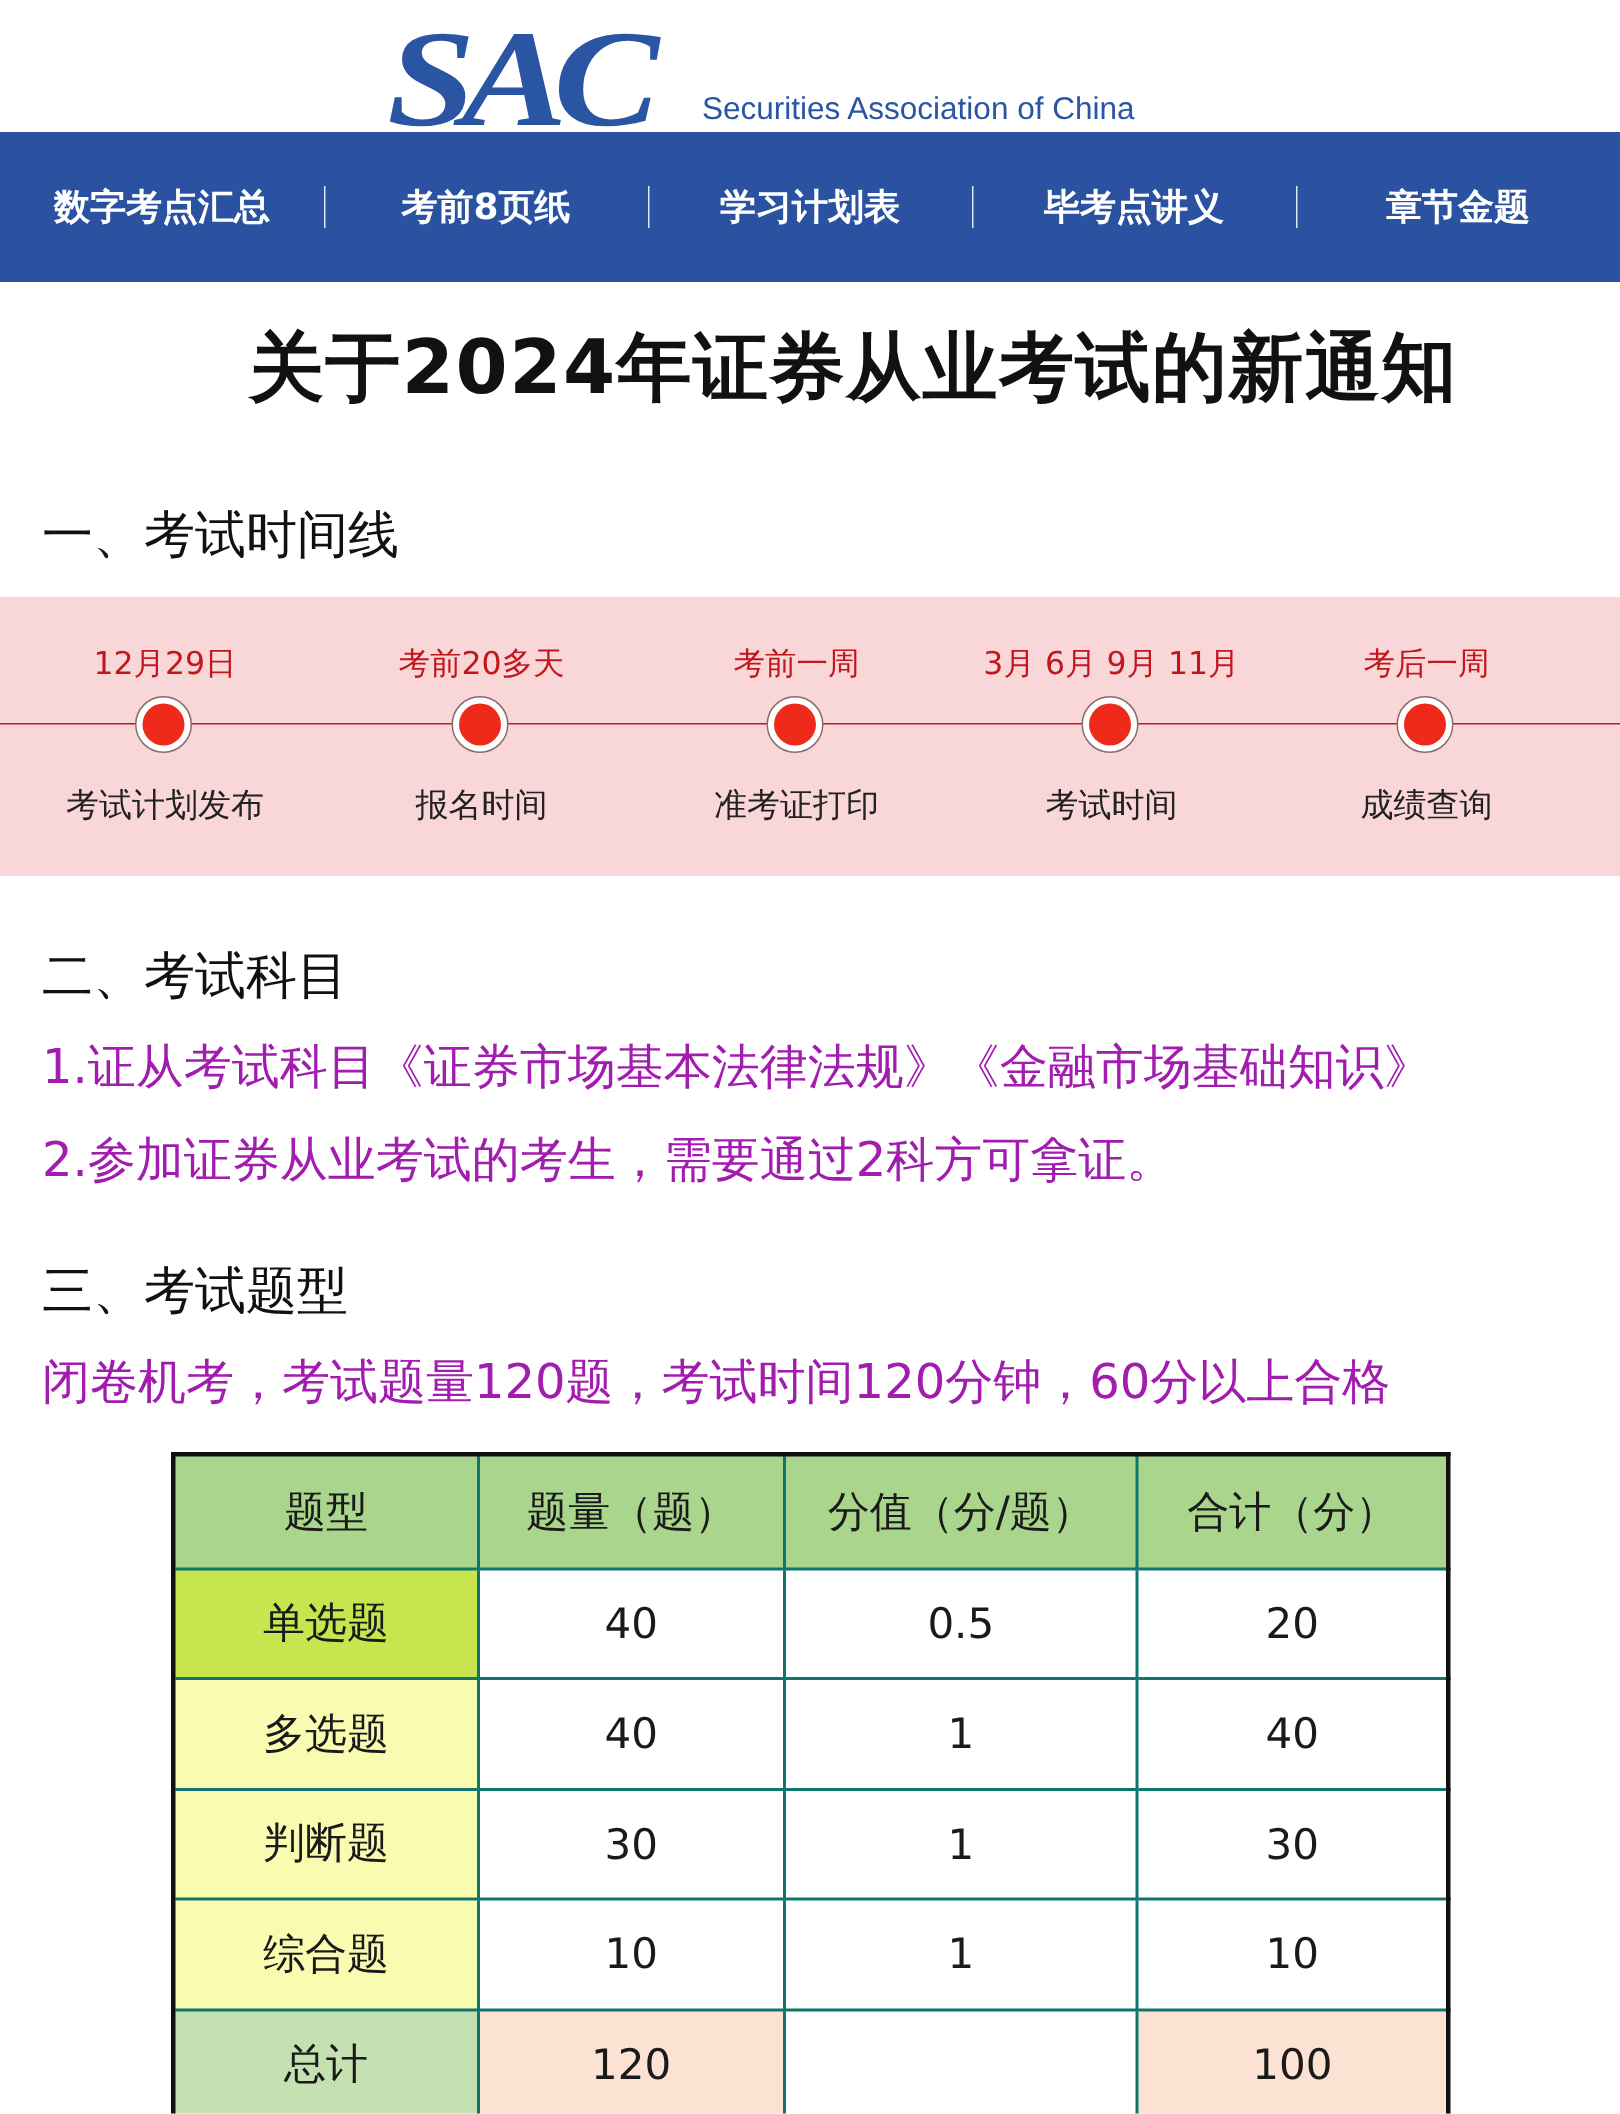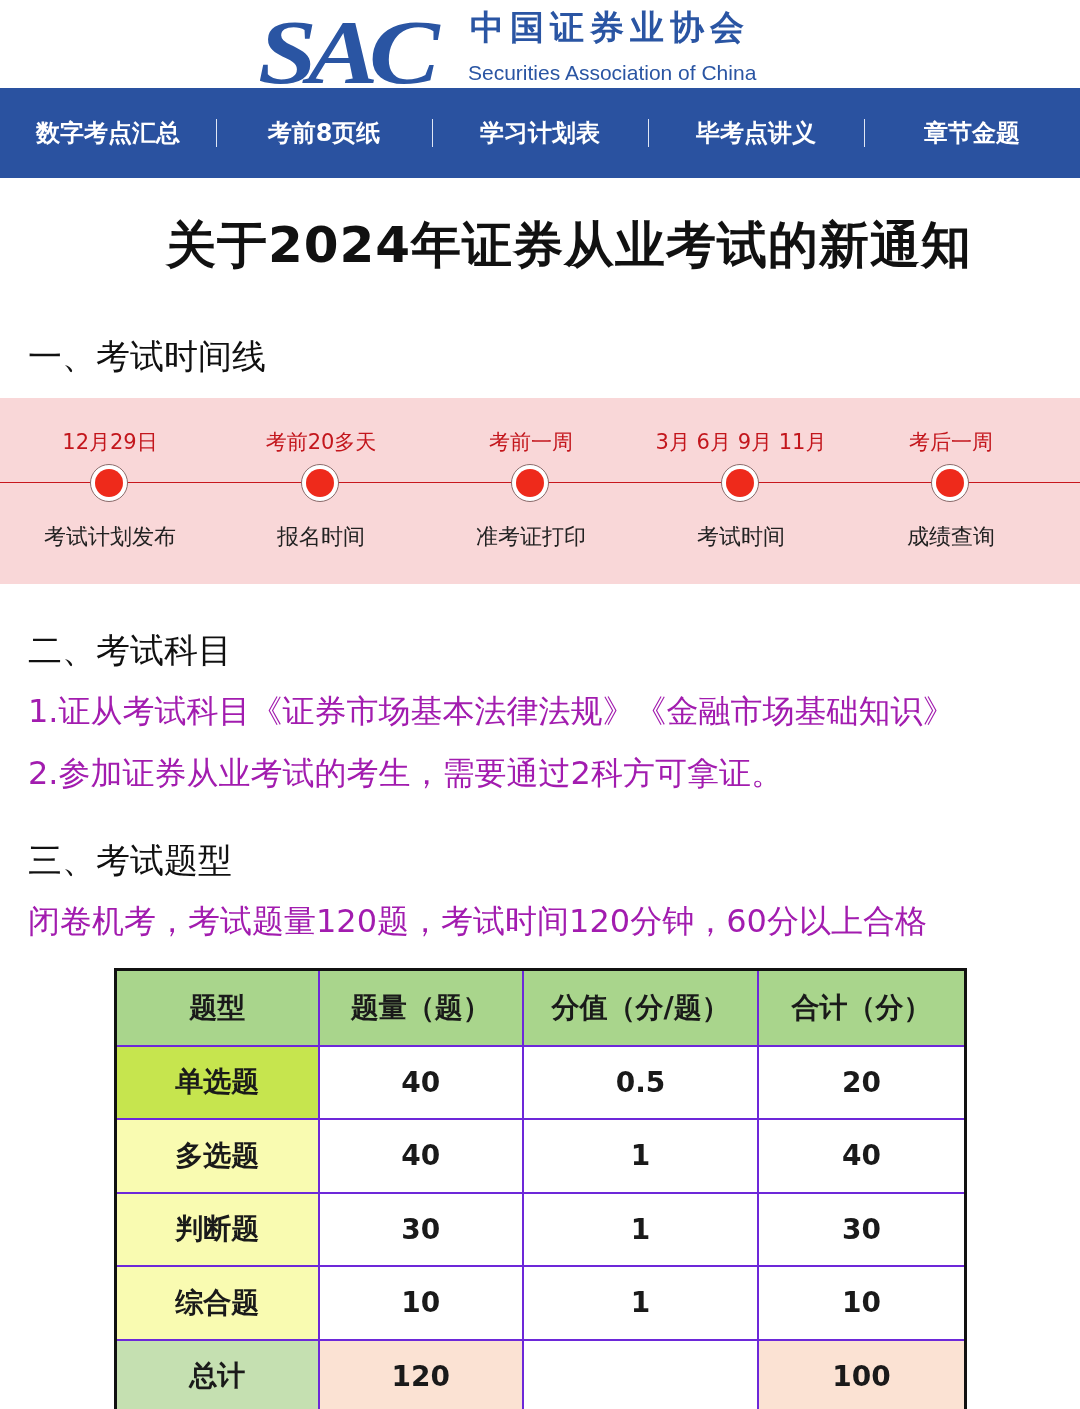--- a/index.html
+++ b/index.html
@@ -4,53 +4,52 @@
 <style>
   * { box-sizing: border-box; margin: 0; padding: 0; }
   html, body { width: 1080px; height: 1409px; overflow: hidden; background: #ffffff; }
   body { font-family: "DejaVu Sans", "Liberation Sans", sans-serif; color: #111; position: relative; }
 
   .logo-bar { position: absolute; left: 0; top: 0; width: 1016px; height: 88px; background: #fff; overflow: hidden; }
   .logo-sac { position: absolute; left: 258px; top: 6px; font-family: "Liberation Serif", serif; font-style: italic; font-weight: bold; font-size: 92px; letter-spacing: -8px; color: #2a55a3; line-height: 1; transform: scaleX(1.15); transform-origin: left top; }
   .logo-cn { position: absolute; left: 470px; top: 10px; font-size: 34px; font-weight: bold; color: #2a55a3; letter-spacing: 6px; line-height: 1; }
   .logo-en { position: absolute; left: 468px; top: 62px; font-family: "Liberation Sans", sans-serif; font-size: 21px; color: #2a55a3; line-height: 1; }
 
-  .nav { position: absolute; left: 0; top: 88px; width: 1080px; height: 90px; background: #2a52a0; display: flex; align-items: center; }
+  .nav { position: absolute; left: 0; top: 88px; width: 1080px; height: 100px; background: #2a52a0; display: flex; align-items: center; }
   .nav-item { flex: 1; text-align: center; color: #fff; font-weight: bold; font-size: 24px; position: relative; cursor: pointer; }
   .nav-item + .nav-item::before { content: ""; position: absolute; left: 0; top: 2px; width: 1px; height: 28px; background: #dfe6f5; }
 
   .title { position: absolute; left: 0; top: 212px; width: 1080px; text-align: center; font-size: 50px; font-weight: bold; color: #111; letter-spacing: 1px; margin-left: 29px; }
 
   .h2 { position: absolute; left: 28px; font-size: 34px; color: #111; }
   .p { position: absolute; left: 28px; font-size: 32px; color: #a21caf; white-space: nowrap; }
 
   .timeline { position: absolute; left: 0; top: 398px; width: 1080px; height: 186px; background: #f9d7d8; }
   .tl-line { position: absolute; left: 0; top: 84px; width: 1080px; height: 1px; background: #c8161d; }
   .tl-node { position: absolute; top: 0; width: 240px; height: 186px; margin-left: -120px; text-align: center; }
   .tl-date { position: absolute; top: 30px; left: 0; width: 100%; font-size: 21px; color: #c3161c; }
   .tl-dot { position: absolute; top: 66px; left: 100px; width: 38px; height: 38px; border-radius: 50%; background: #fff; border: 1px solid #8a6b6b; }
   .tl-dot::after { content: ""; position: absolute; left: 4px; top: 4px; width: 28px; height: 28px; border-radius: 50%; background: #ee2a1b; }
   .tl-label { position: absolute; top: 124px; left: 0; width: 100%; font-size: 22px; color: #222; }
 
   table.exam { position: absolute; left: 114px; top: 968px; width: 853px; border-collapse: collapse; border: 3px solid #111; }
-  table.exam td, table.exam th { border: 2px solid #6d28d9; text-align: center; font-size: 28px; font-weight: bold; color: #1a1a1a; height: 73.5px; }
+  table.exam td, table.exam th { border: 2px solid #0f766e; text-align: center; font-size: 28px; font-weight: normal; color: #1a1a1a; height: 73.5px; }
   table.exam th { background: #a9d58c; height: 76px; }
   .c0 { width: 204px; } .c1 { width: 205px; } .c2 { width: 236px; } .c3 { width: 208px; }
   .bg-lime { background: #c6e54e; }
   .bg-pale { background: #f9fbb1; }
   .bg-green { background: #c5e0b1; }
   .bg-peach { background: #fbe2d3; }
   .bg-white { background: #ffffff; }
 </style>
 </head>
 <body>
 
 <div class="logo-bar">
   <div class="logo-sac">SAC</div>
-  <div class="logo-cn">中国证券业协会</div>
   <div class="logo-en">Securities Association of China</div>
 </div>
 
 <div class="nav">
   <div class="nav-item">数字考点汇总</div>
   <div class="nav-item">考前8页纸</div>
   <div class="nav-item">学习计划表</div>
   <div class="nav-item">毕考点讲义</div>
   <div class="nav-item">章节金题</div>
 </div>

